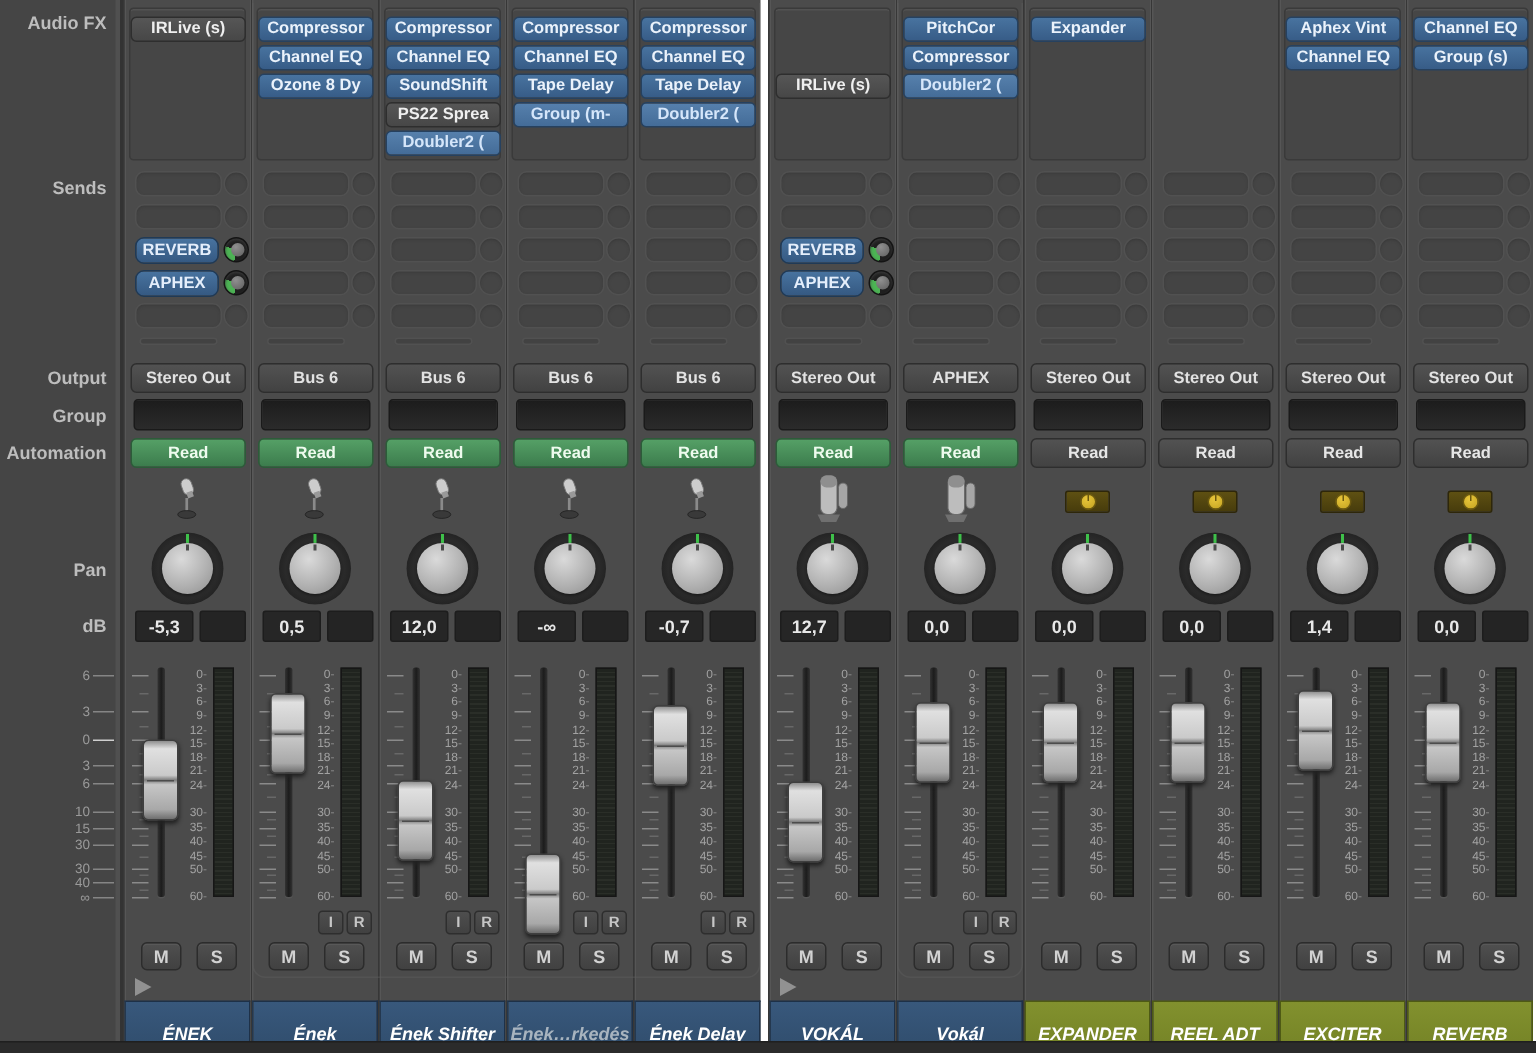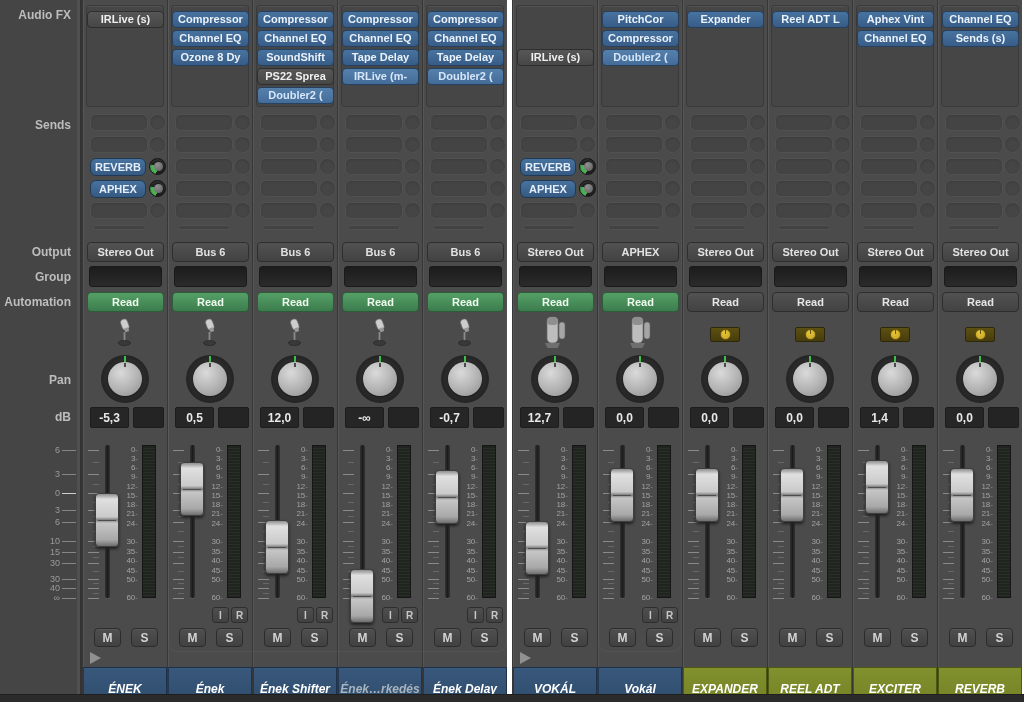--- a/index.html
+++ b/index.html
@@ -481,21 +481,21 @@
     <div class="strip-foot">
       
     </div>
     <div class="name-tab">Ének Shifter</div>
   </div>
       <div class="strip">
     <div class="fx-area">
           <button class="fxbtn blue">Compressor</button>
           <button class="fxbtn blue">Channel EQ</button>
           <button class="fxbtn blue">Tape Delay</button>
-          <button class="fxbtn blue2">IRLive (m-</button>
+          <button class="fxbtn blue2">Group (m-</button>
         </div>
     <div class="sends-area">
           <div class="send-row">
             <div class="send-empty"></div>
             <div class="send-knob"></div>
           </div>
           <div class="send-row">
             <div class="send-empty"></div>
             <div class="send-knob"></div>
           </div>
@@ -1007,23 +1007,20 @@
     <div class="ms-row">
       <button class="msbtn m">M</button>
       <button class="msbtn s">S</button>
     </div>
     <div class="strip-foot">
       
     </div>
     <div class="name-tab olive">EXPANDER</div>
   </div>
       <div class="strip">
-    <div class="fx-area">
-          <button class="fxbtn blue">Reel ADT L</button>
-        </div>
     <div class="sends-area">
           <div class="send-row">
             <div class="send-empty"></div>
             <div class="send-knob"></div>
           </div>
           <div class="send-row">
             <div class="send-empty"></div>
             <div class="send-knob"></div>
           </div>
           <div class="send-row">
@@ -1208,21 +1205,21 @@
       <button class="msbtn s">S</button>
     </div>
     <div class="strip-foot">
       
     </div>
     <div class="name-tab olive">EXCITER</div>
   </div>
       <div class="strip">
     <div class="fx-area">
           <button class="fxbtn blue">Channel EQ</button>
-          <button class="fxbtn blue">Sends (s)</button>
+          <button class="fxbtn blue">Group (s)</button>
         </div>
     <div class="sends-area">
           <div class="send-row">
             <div class="send-empty"></div>
             <div class="send-knob"></div>
           </div>
           <div class="send-row">
             <div class="send-empty"></div>
             <div class="send-knob"></div>
           </div>

